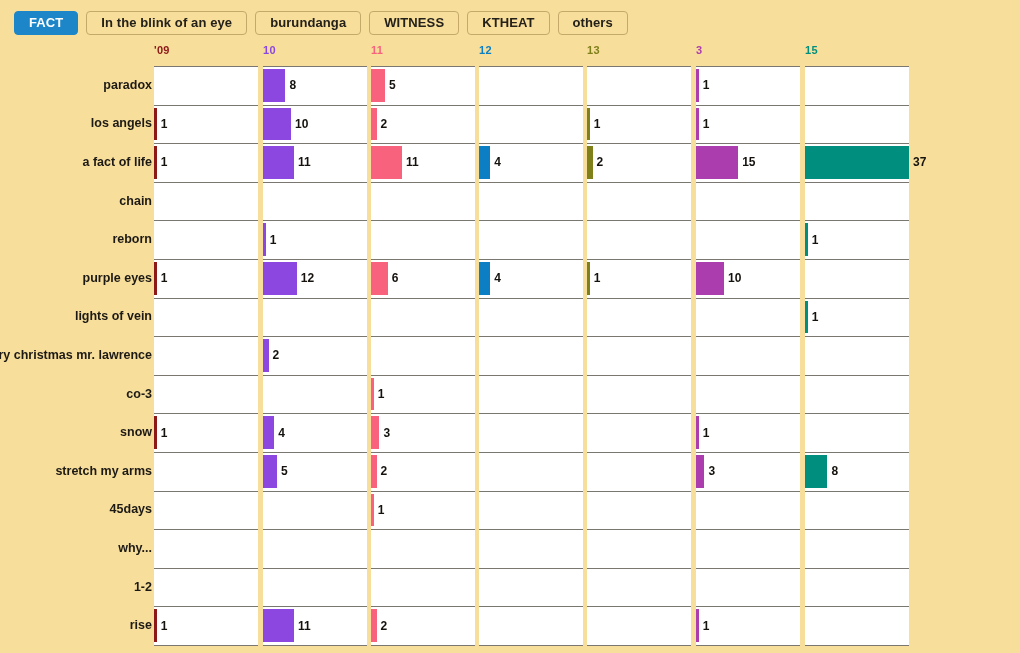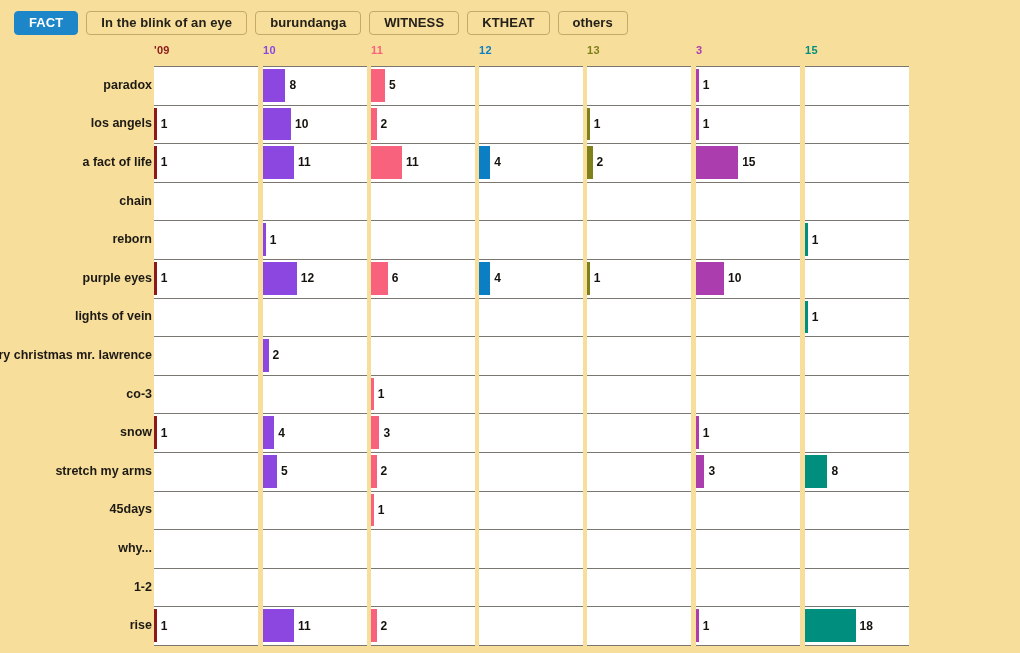--- a/index.html
+++ b/index.html
@@ -382,29 +382,29 @@
       <div class="val" style="left: 2.81081px;">1</div>
     </div>
     <div class="cell" style="left: 696px; top: 411px; width: 104px; height: 32.6px;">
       <div class="bar" style="width: 8.43243px; background: rgb(172, 61, 174);"></div>
       <div class="val" style="left: 8.43243px;">3</div>
     </div>
     <div class="cell" style="left: 696px; top: 565.4px; width: 104px; height: 32.6px;">
       <div class="bar" style="width: 2.81081px; background: rgb(172, 61, 174);"></div>
       <div class="val" style="left: 2.81081px;">1</div>
     </div>
+    <div class="cell" style="left: 805px; top: 102.2px; width: 104px; height: 32.6px;">
+      <div class="bar" style="width: 104px; background: rgb(0, 143, 126);"></div>
+      <div class="val" style="left: 104px;">37</div>
+    </div>
     <div class="cell" style="left: 805px; top: 179.4px; width: 104px; height: 32.6px;">
       <div class="bar" style="width: 2.81081px; background: rgb(0, 143, 126);"></div>
       <div class="val" style="left: 2.81081px;">1</div>
     </div>
     <div class="cell" style="left: 805px; top: 256.6px; width: 104px; height: 32.6px;">
       <div class="bar" style="width: 2.81081px; background: rgb(0, 143, 126);"></div>
       <div class="val" style="left: 2.81081px;">1</div>
     </div>
     <div class="cell" style="left: 805px; top: 411px; width: 104px; height: 32.6px;">
       <div class="bar" style="width: 22.4865px; background: rgb(0, 143, 126);"></div>
       <div class="val" style="left: 22.4865px;">8</div>
     </div>
-    <div class="cell" style="left: 805px; top: 565.4px; width: 104px; height: 32.6px;">
-      <div class="bar" style="width: 50.5946px; background: rgb(0, 143, 126);"></div>
-      <div class="val" style="left: 50.5946px;">18</div>
-    </div>
   </div>
 
 </body></html>

